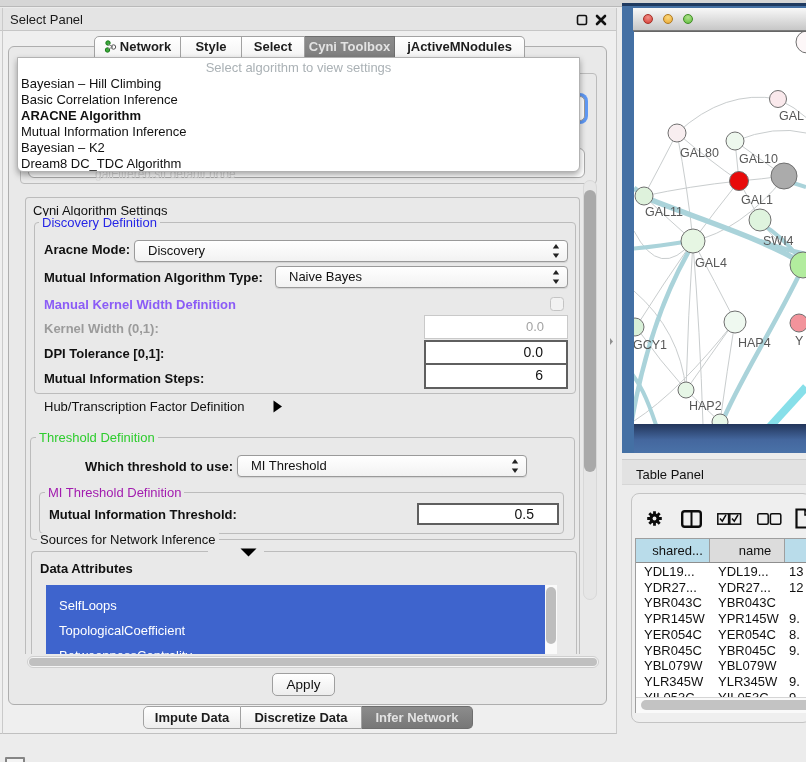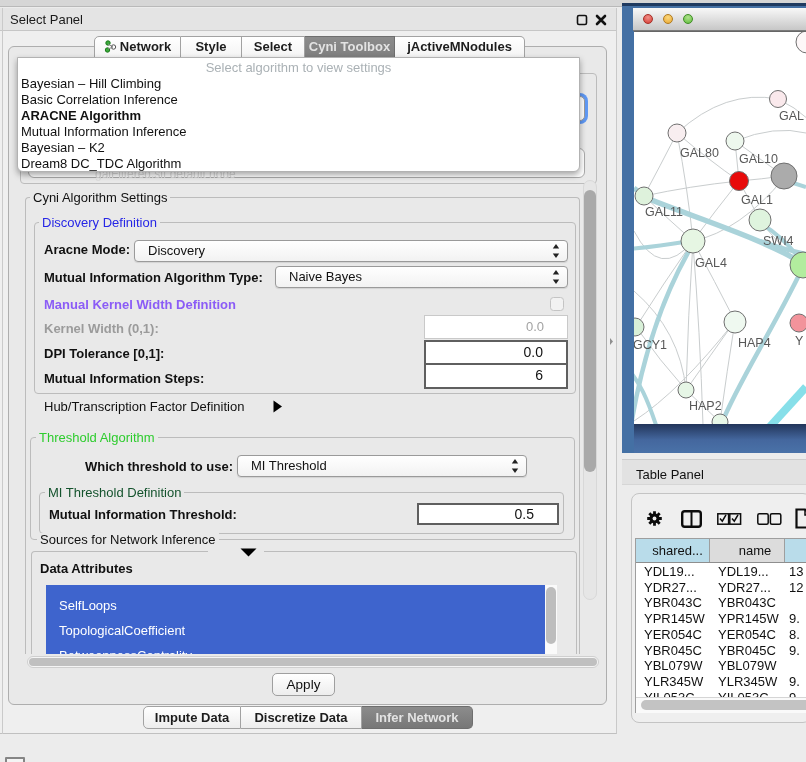--- a/index.html
+++ b/index.html
@@ -51,21 +51,21 @@
           <circle cx="9.5" cy="7" r="2.2" fill="#fff" stroke="#555"></circle>
           <path d="M4 4 L9 7 L4 9" stroke="#888" fill="none"></path>
         </svg>Network</div>
     <div style="width:61px;">Style</div>
     <div style="width:63px;">Select</div>
     <div class="sel" style="width:90px;">Cyni Toolbox</div>
     <div style="width:130px;">jActiveMNodules</div>
   </div>
 
   <div class="groupbox" style="left:25px;top:189px;width:555px;height:457px;border-bottom:none;border-radius:4px 4px 0 0;"></div>
-  <div class="grouplabel" style="left:30px;top:183px;">Cyni Algorithm Settings</div>
+  <div class="grouplabel" style="left:30px;top:196px;">Cyni Algorithm Settings</div>
 
   <div class="groupbox" style="left:34px;top:214px;width:542px;height:172px;"></div>
   <div class="grouplabel" style="left:39px;top:208px;color:#2626e6;">Discovery Definition</div>
 
   <div class="boldlab" style="left:44px;top:234px;">Aracne Mode:</div>
   <div class="combo" style="left:134px;top:232px;width:434px;height:22px;">Discovery<span class="arr"><svg width="10" height="20" viewBox="0 0 10 20">
           <path d="M5 3 L8.2 7.5 L1.8 7.5 Z" fill="#222"></path>
           <path d="M5 17 L8.2 12.5 L1.8 12.5 Z" fill="#222"></path>
         </svg></span></div>
 
@@ -86,30 +86,30 @@
 
   <div class="boldlab" style="left:44px;top:363px;">Mutual Information Steps:</div>
   <div class="field" style="left:424px;top:357px;width:144px;height:24px;border:2px solid #5f5f5f;border-top:none;font-size:14px;line-height:20px;">6</div>
 
   <div class="abs" style="left:44px;top:391px;">Hub/Transcription Factor Definition</div>
   <svg class="abs" style="left:272px;top:392px;" width="11" height="13" viewBox="0 0 11 13">
       <path d="M1.5 0.5 L10 6.5 L1.5 12.5 Z" fill="#000"></path>
     </svg>
 
   <div class="groupbox" style="left:30px;top:429px;width:545px;height:103px;"></div>
-  <div class="grouplabel" style="left:36px;top:423px;color:#2ecc2e;">Threshold Algorithm</div>
+  <div class="grouplabel" style="left:36px;top:423px;color:#2ecc2e;">Threshold Definition</div>
 
   <div class="boldlab" style="left:40px;top:451px;width:193px;text-align:right;">Which threshold to use:</div>
   <div class="combo" style="left:237px;top:447px;width:290px;height:22px;">MI Threshold<span class="arr"><svg width="10" height="20" viewBox="0 0 10 20">
           <path d="M5 3 L8.2 7.5 L1.8 7.5 Z" fill="#222"></path>
           <path d="M5 17 L8.2 12.5 L1.8 12.5 Z" fill="#222"></path>
         </svg></span></div>
 
   <div class="groupbox" style="left:39px;top:484px;width:525px;height:42px;"></div>
-  <div class="grouplabel" style="left:45px;top:478px;color:#14532d;">MI Threshold Definition</div>
+  <div class="grouplabel" style="left:45px;top:478px;color:#a21caf;">MI Threshold Definition</div>
   <div class="boldlab" style="left:49px;top:499px;">Mutual Information Threshold:</div>
   <div class="field" style="left:417px;top:495px;width:142px;height:22px;border:2px solid #5f5f5f;font-size:14px;line-height:18px;">0.5</div>
 
   <div class="groupbox" style="left:31px;top:543px;width:546px;height:103px;border-bottom:none;border-radius:4px 4px 0 0;"></div>
   <div class="abs" style="left:208px;top:537px;width:56px;height:14px;background:#e9e9e9;"></div>
   <div class="grouplabel" style="left:37px;top:525px;">Sources for Network Inference</div>
   <svg class="abs" style="left:240px;top:540px;" width="17" height="9" viewBox="0 0 17 9">
       <path d="M0.5 0.5 L16.5 0.5 L8.5 8.5 Z" fill="#000"></path>
     </svg>
 

